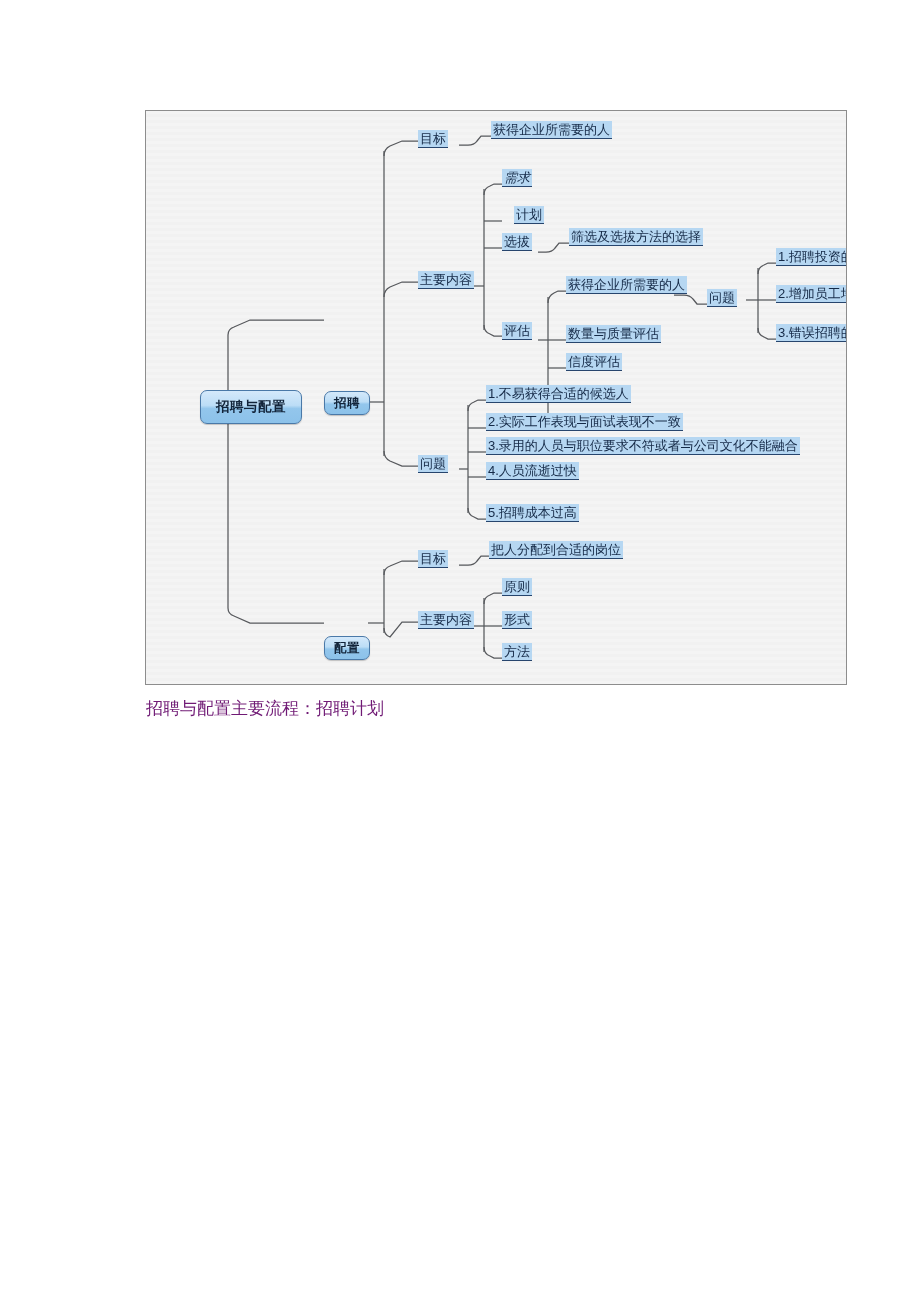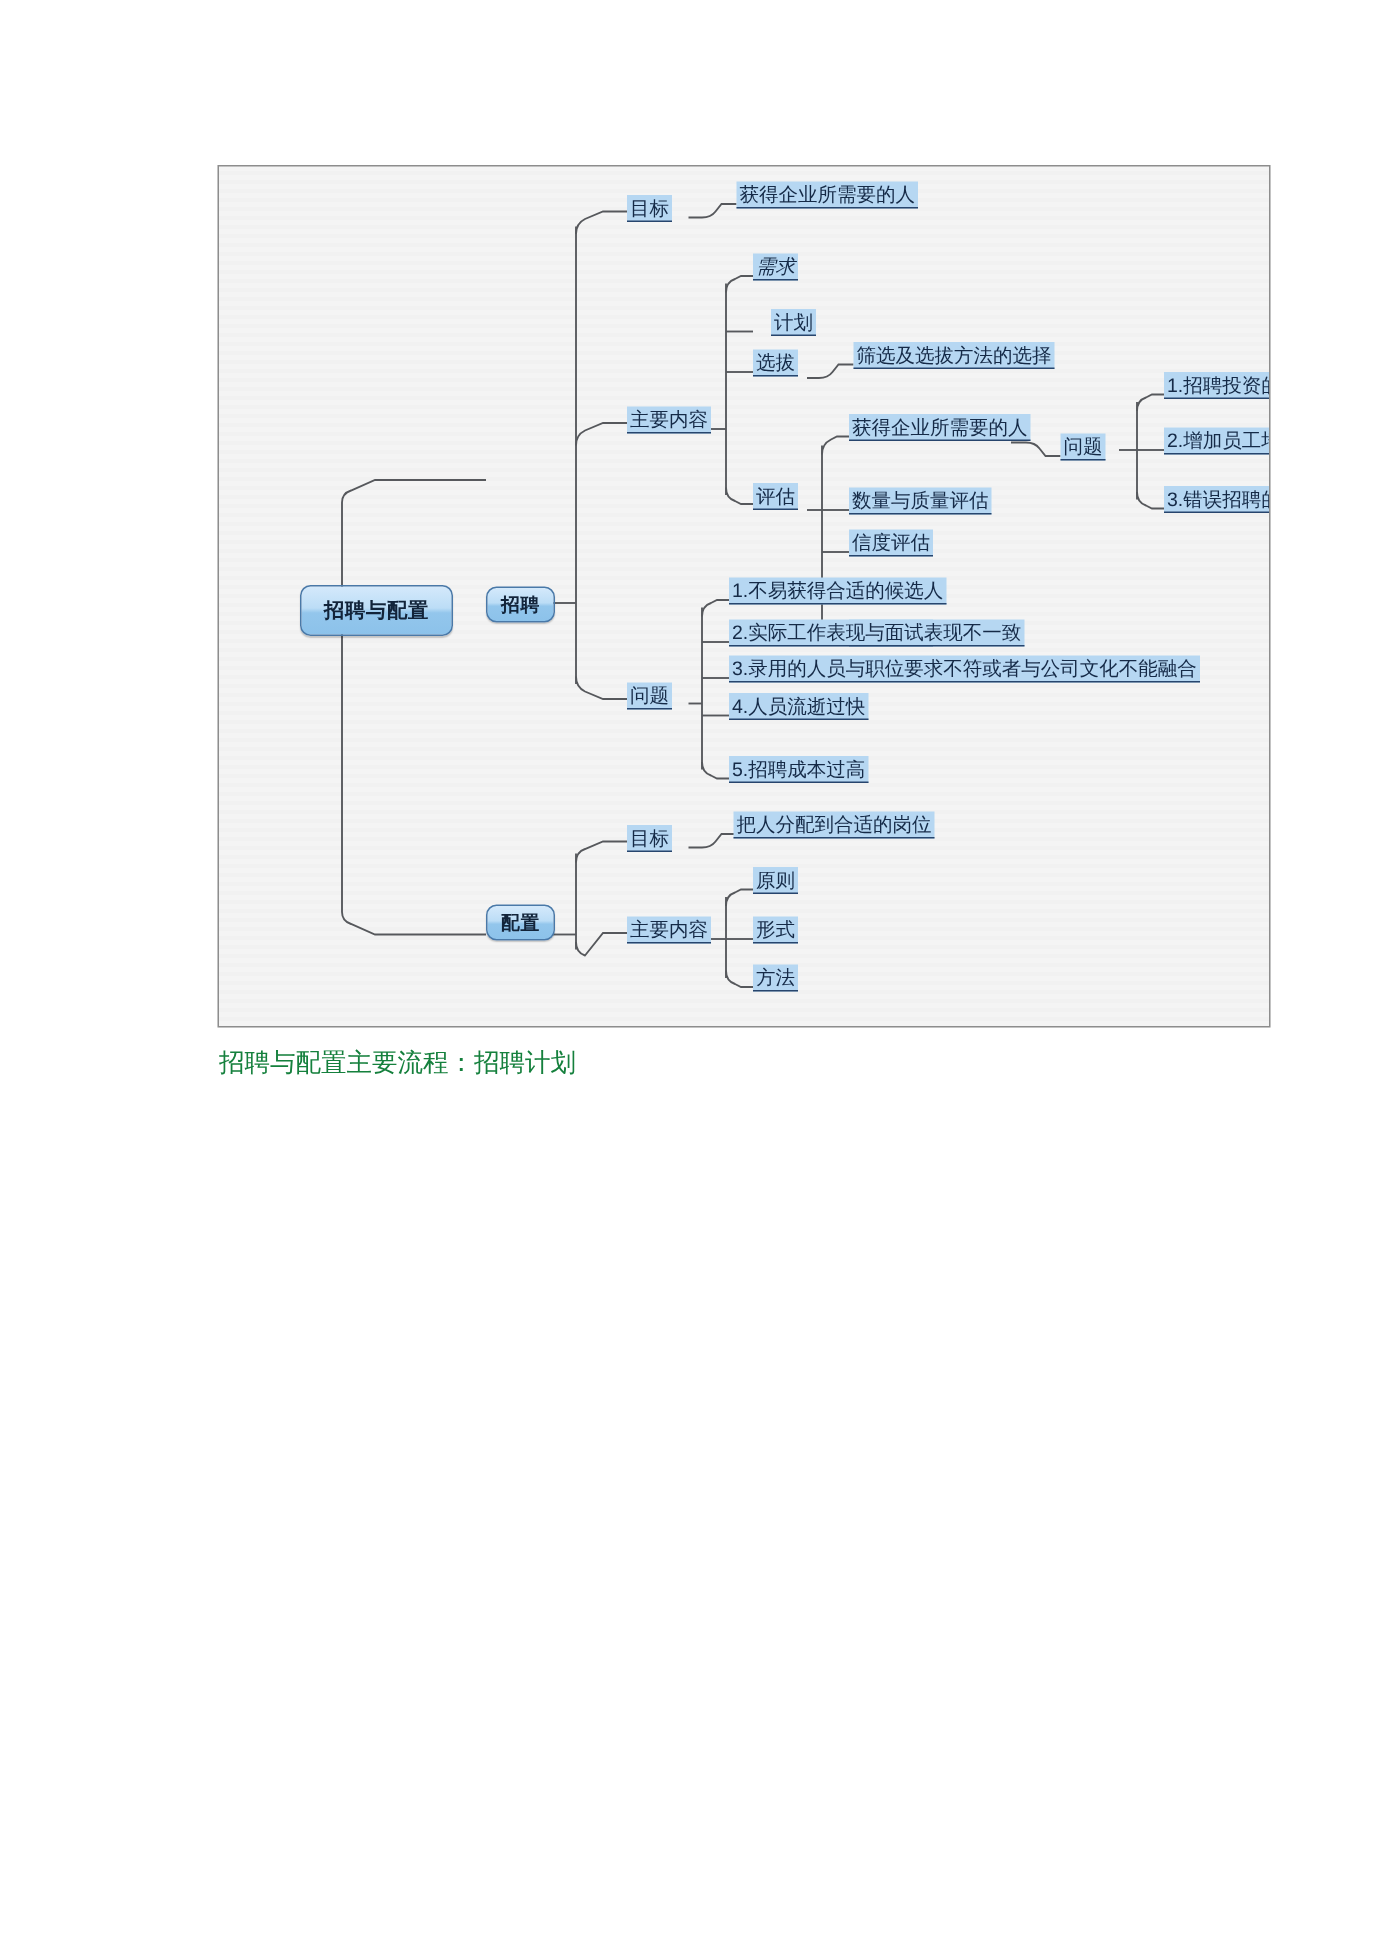--- a/index.html
+++ b/index.html
@@ -43,21 +43,21 @@
   .txt{
     background:#b6d7f2;color:#152a47;font-size:13px;line-height:16px;
     padding:1px 2px 0 2px;border-bottom:1.2px solid #27456d;
     font-family:"Liberation Sans","DejaVu Sans",sans-serif;
   }
 
   
   .caption{
     position:absolute;left:146px;top:697px;
     font-family:"Liberation Serif","DejaVu Serif",serif;
-    font-size:17px;color:#15803d;white-space:nowrap;
+    font-size:17px;color:#701a75;white-space:nowrap;
   }
 </style>
 </head>
 <body>
 
 <div id="page">
 
   <div class="mm-frame">
     <div class="mm-inner">
 
@@ -120,21 +120,21 @@
         <path d="M 325 515 L 338 515"></path>
         <path d="M 338 487 L 338 541"></path>
         <path d="M 338 493 Q 338 486 344 484 L 348 482 L 356 482"></path>
         <path d="M 338 515 L 348 515 L 356 515"></path>
         <path d="M 338 536 Q 338 543 344 545 L 348 547 L 356 547"></path>
       </svg>
 
       <div class="node cap cap-root" style="left:32px;top:279px;">招聘与配置</div>
 
       <div class="node cap cap-l1" style="left:178px;top:280px;">招聘</div>
-      <div class="node cap cap-l1" style="left:178px;top:492px;">配置</div>
+      <div class="node cap cap-l1" style="left:178px;top:525px;">配置</div>
 
       <div class="node txt" style="left:272px;top:19px;">目标</div>
       <div class="node txt" style="left:345px;top:10px;">获得企业所需要的人</div>
 
       <div class="node txt" style="left:272px;top:160px;">主要内容</div>
 
       <div class="node txt" style="left:356px;top:58px;font-style:italic;">需求</div>
       <div class="node txt" style="left:356px;top:95px;margin-left:12px;">计划</div>
       <div class="node txt" style="left:356px;top:122px;">选拔</div>
       <div class="node txt" style="left:423px;top:117px;">筛选及选拔方法的选择</div>

